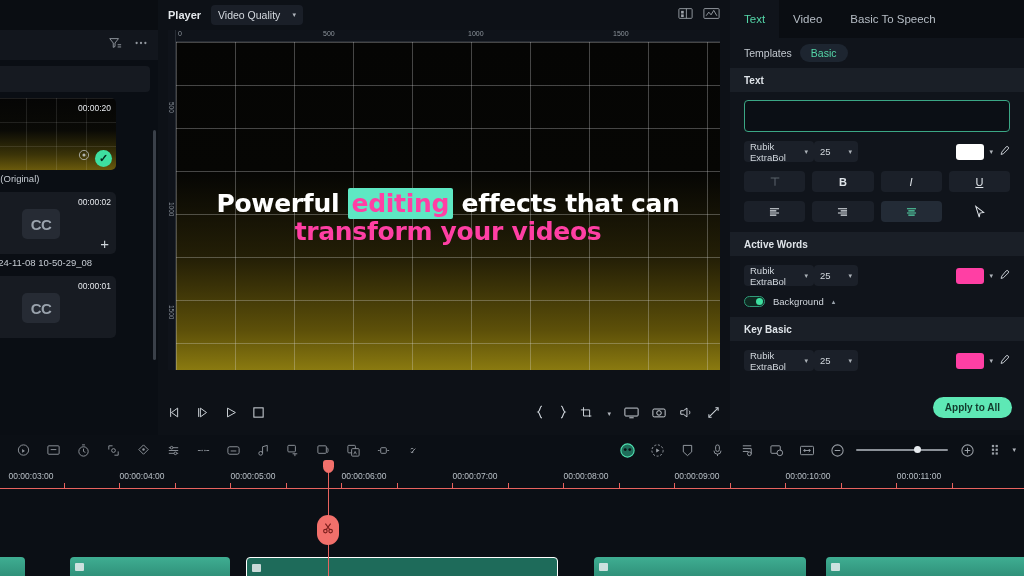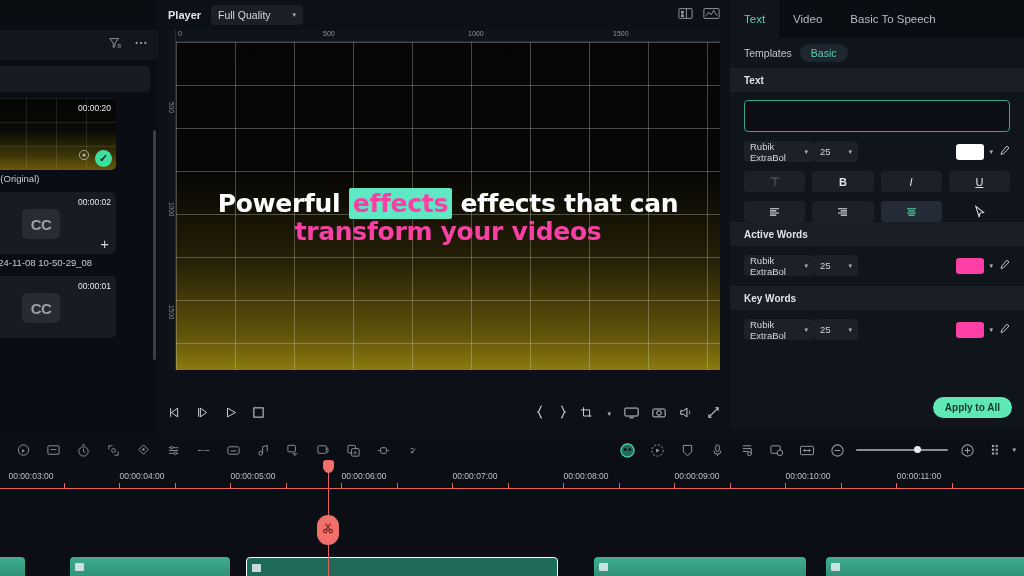--- a/index.html
+++ b/index.html
@@ -221,21 +221,21 @@
         <div class="cc-box">CC</div>
       </div>
     </div>
     <div class="lp-scroll"></div>
   </div>
 
   <div class="player">
     <div class="player-head">
       <span class="ptitle">Player</span>
       <div class="quality-sel">
-        <span>Full Quality</span>
+        <span>Video Quality</span>
         <span class="chev">▾</span>
       </div>
       <div class="ph-spacer"></div>
       <span class="ph-ico">
         <svg width="15" height="13" viewBox="0 0 17 14">
             <rect x="1" y="1.5" width="15" height="11" rx="1" fill="none" stroke="#c3c9d0" stroke-width="1"></rect>
             <rect x="3.5" y="4" width="3" height="3" fill="#c3c9d0"></rect>
             <rect x="3.5" y="8" width="3" height="3" fill="#c3c9d0"></rect>
             <path d="M9.5 1.5v11" stroke="#c3c9d0" stroke-width="1"></path>
           </svg>
@@ -256,21 +256,21 @@
         <span class="rtick" style="left:435px">1500</span>
       </div>
       <div class="ruler-v">
         <span class="vtick" style="top:72px">500</span>
         <span class="vtick" style="top:172px">1000</span>
         <span class="vtick" style="top:275px">1500</span>
       </div>
       <div class="stage">
         <div class="grid"></div>
         <div class="caption">
-          <div><span class="cap-w">Powerful </span><span class="cap-hl">effects</span><span class="cap-w"> effects that can</span></div>
+          <div><span class="cap-w">Powerful </span><span class="cap-hl">editing</span><span class="cap-w"> effects that can</span></div>
           <div class="cap-pink">transform your videos</div>
         </div>
       </div>
     </div>
 
 
     <div class="pctrl">
       <div class="lgrp">
         <span><svg width="14" height="13" viewBox="0 0 16 14">
               <path d="M11 2L4 7l7 5z" fill="none" stroke="#cfd5db" stroke-width="1.1"></path>
@@ -383,42 +383,49 @@
             </svg>
           </div>
         <div class="fbtn plain">
             <svg width="13" height="14" viewBox="0 0 14 15">
               <path d="M3 1.5l8.5 6.5-4 .7-.8 4.3z" fill="none" stroke="#dfe4e9" stroke-width="1.1"></path>
             </svg>
           </div>
       </div>
     </div>
 
-    <div class="sect-head" style="">Active Words</div>
+    <div class="sect-head" style="margin-top:10px">Active Words</div>
     <div class="rp-body">
       <div class="row">
         <div class="sel font">
           <span>Rubik ExtraBol</span>
           <span class="chev">▾</span>
         </div>
         <div class="sel size">
           <span>25</span>
           <span class="chev">▾</span>
         </div>
         <div class="swatch-grp">
           <div class="swatch" style="background:#ff3fa4"></div>
           <span class="chev">▾</span>
           <span><svg width="12" height="12" viewBox="0 0 14 14">
                 <path d="M9.5 2.2a1.7 1.7 0 012.4 2.4L6.3 10.2 3.6 11l.8-2.7z" fill="none" stroke="#cfd5db" stroke-width="1.1"></path>
               </svg></span>
         </div>
       </div>
-    </div>
-
-    <div class="sect-head" style="margin-top:10px">Key Words</div>
+      <div class="toggle-row">
+        <span class="tgl">
+            <i></i>
+          </span>
+        <span class="tgl-lbl">Background</span>
+        <span class="caret">▴</span>
+      </div>
+    </div>
+
+    <div class="sect-head" style="margin-top:10px">Key Basic</div>
     <div class="rp-body">
       <div class="row">
         <div class="sel font">
           <span>Rubik ExtraBol</span>
           <span class="chev">▾</span>
         </div>
         <div class="sel size">
           <span>25</span>
           <span class="chev">▾</span>
         </div>

